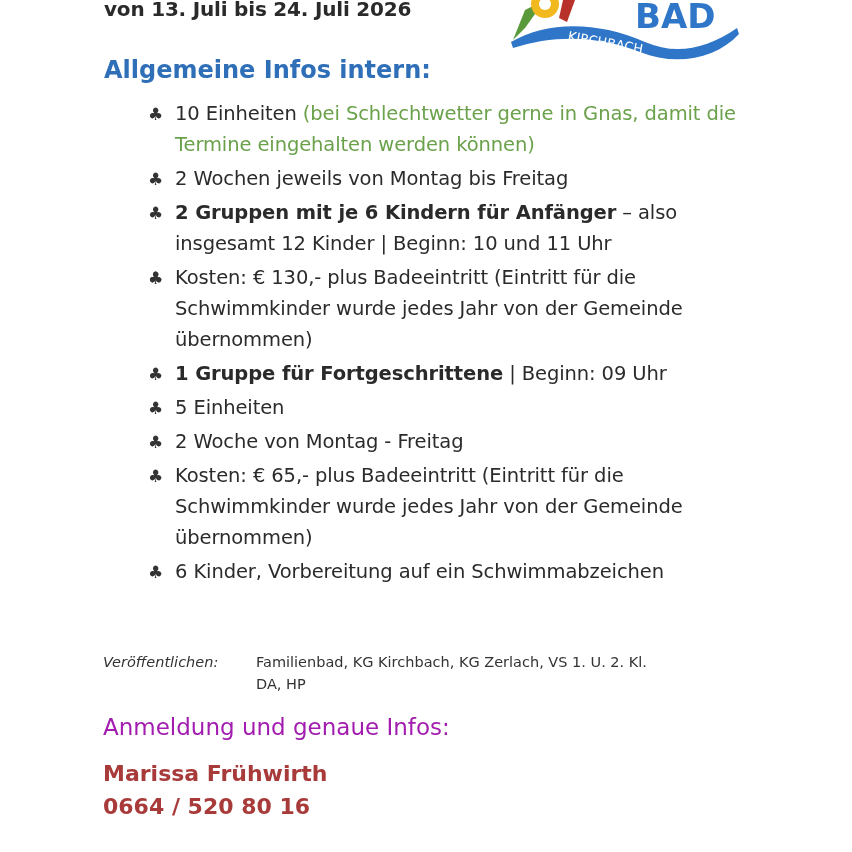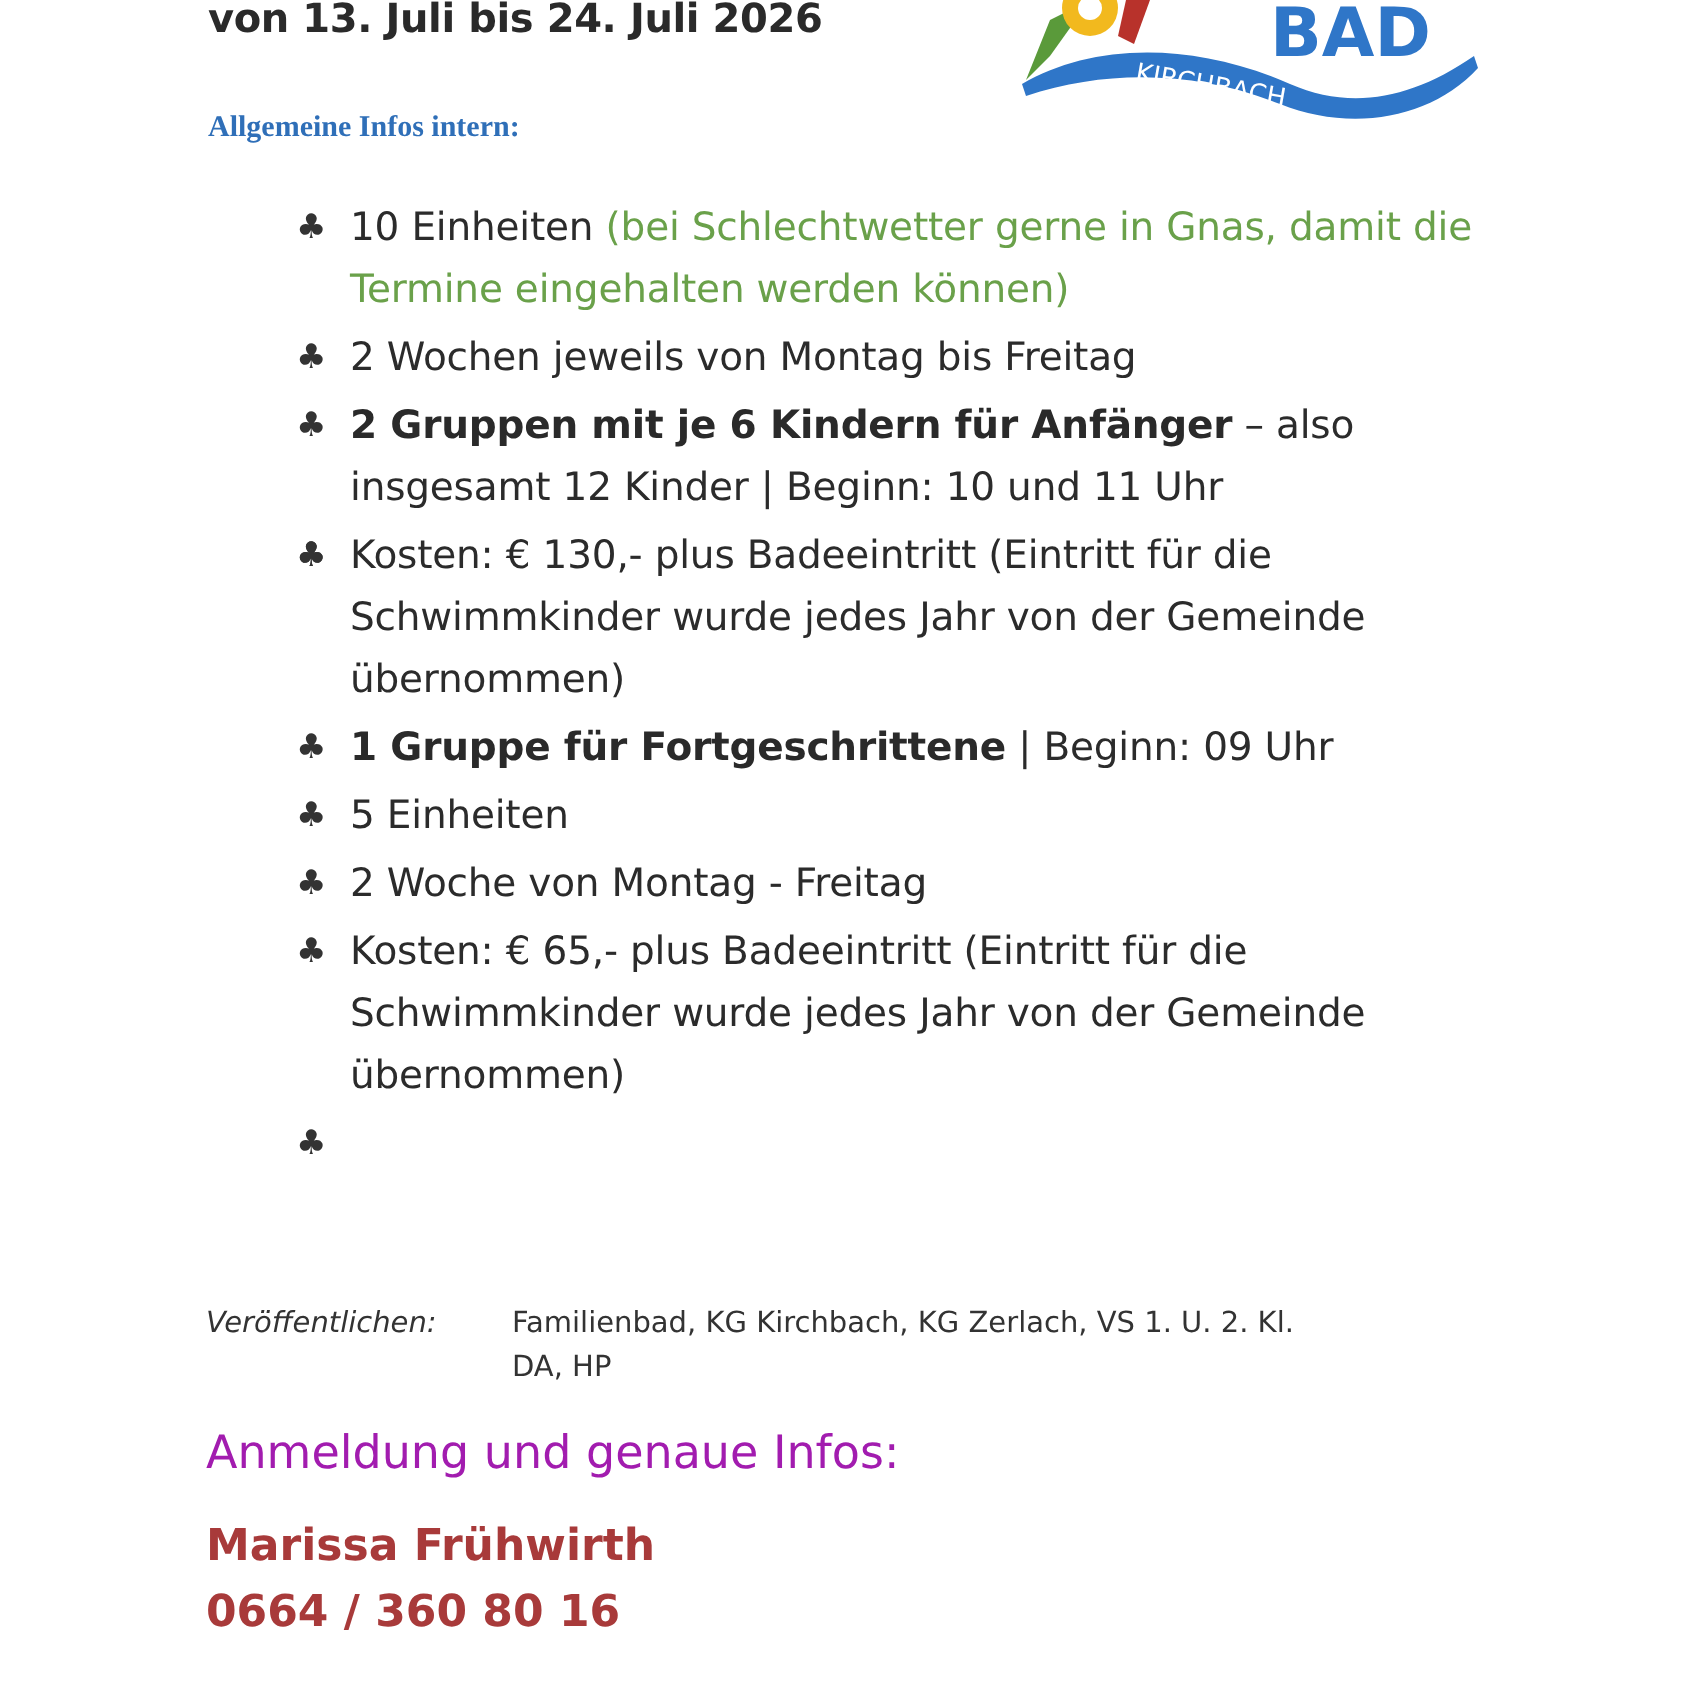--- a/index.html
+++ b/index.html
@@ -1,20 +1,20 @@
 <!DOCTYPE html>
 <html><head>
 <meta charset="utf-8">
 <style>
   html, body { margin:0; padding:0; background:#ffffff; }
   body { width:852px; height:852px; position:relative; overflow:hidden;
          font-family:"DejaVu Sans", sans-serif; color:#2b2b2b; }
   .abs { position:absolute; }
   .date { left:104px; top:-3px; font-size:20px; font-weight:bold; color:#2a2a2a; letter-spacing:-0.2px; }
-  .section-title { left:104px; top:56px; font-size:15px; font-weight:bold; color:#2f6fb8;font-family:Liberation Serif, serif; }
+  .section-title { left:104px; top:56px; font-size:24px; font-weight:bold; color:#2f6fb8; }
   .list { left:148px; top:98px; width:600px; margin:0; padding:0; list-style:none; }
   .list li { position:relative; padding-left:27px; font-size:19.5px; line-height:31px; color:#2b2b2b; margin-bottom:3px; letter-spacing:-0.1px; }
   .list li .bullet { position:absolute; left:0; top:1px; font-size:17px; color:#333; }
   .list li b { font-weight:bold; color:#2a2a2a;margin-top:26px; }
   .green { color:#6aa14a; }
   .publish { left:103px; top:651px; font-size:14.5px; line-height:22px; color:#333; }
   .publish .lbl { position:absolute; left:0; top:0; width:150px;font-style:italic; }
   .publish .val { position:absolute; left:153px; top:0; width:470px; }
   .signup { left:103px; top:714px; font-size:23px; color:#a21caf; }
   .name { left:103px; top:761px; font-size:22px; font-weight:bold; color:#a83a3a; }
@@ -43,26 +43,26 @@
 <ul class="abs list">
   <li><span class="bullet">♣</span><span>10 Einheiten </span><span class="green">(bei Schlechtwetter gerne in Gnas, damit die Termine eingehalten werden können)</span></li>
   <li><span class="bullet">♣</span><span>2 Wochen jeweils von Montag bis Freitag</span></li>
   <li><span class="bullet">♣</span><b>2 Gruppen mit je 6 Kindern für Anfänger</b><span> – also insgesamt 12 Kinder | Beginn: 10 und 11 Uhr</span></li>
   <li><span class="bullet">♣</span></li>
   <li><span class="bullet">♣</span><span>Kosten: € 130,- plus Badeeintritt (Eintritt für die Schwimmkinder wurde jedes Jahr von der Gemeinde übernommen)</span></li>
   <li><span class="bullet">♣</span><b>1 Gruppe für Fortgeschrittene</b><span> | Beginn: 09 Uhr</span></li>
   <li><span class="bullet">♣</span><span>5 Einheiten</span></li>
   <li><span class="bullet">♣</span><span>2 Woche von Montag - Freitag</span></li>
   <li><span class="bullet">♣</span><span>Kosten: € 65,- plus Badeeintritt (Eintritt für die Schwimmkinder wurde jedes Jahr von der Gemeinde übernommen)</span></li>
-  <li><span class="bullet">♣</span></li>
+  <li><span class="bullet">♣</span><span>6 Kinder, Vorbereitung auf ein Schwimmabzeichen</span></li>
 </ul>
 
 <div class="abs publish">
   <span class="lbl">Veröffentlichen:</span>
   <span class="val">
     <span>Familienbad, KG Kirchbach, KG Zerlach, VS 1. U. 2. Kl.</span><br>
     <span>DA, HP</span>
   </span>
 </div>
 
 <div class="abs signup">Anmeldung und genaue Infos:</div>
 <div class="abs name">Marissa Frühwirth</div>
-<div class="abs phone">0664 / 360 80 16</div>
+<div class="abs phone">0664 / 520 80 16</div>
 
 </body></html>

